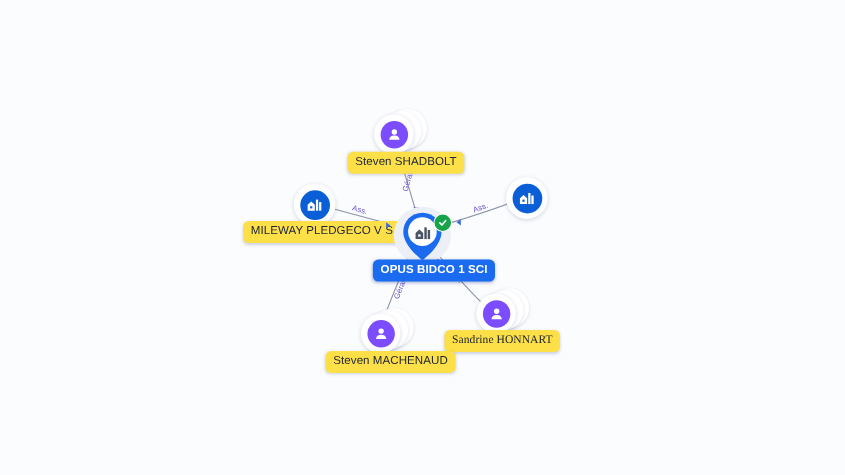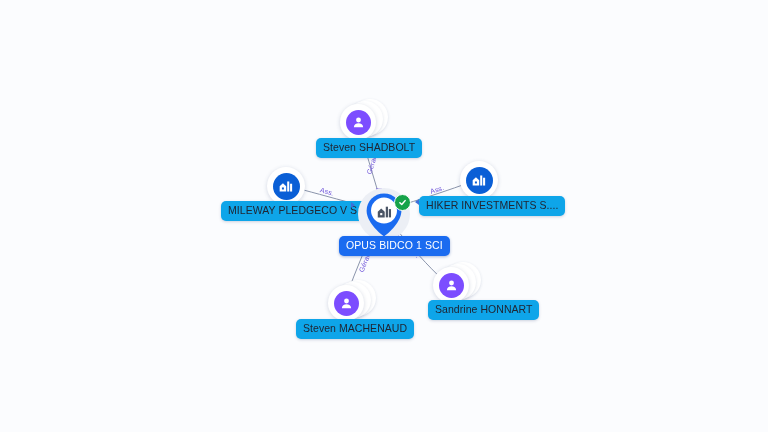--- a/index.html
+++ b/index.html
@@ -104,34 +104,34 @@
     border: 1.5px solid #ffffff;
     display: flex;
     align-items: center;
     justify-content: center;
   }
 
   
   .node-label {
     position: absolute;
     white-space: nowrap;
-    background: #0ea5e9;
+    background: #fde047;
     color: #202634;
     font-size: 10.5px;
     line-height: 13px;
     padding: 3px 7px 4px 7px;
     border-radius: 5px;
     box-shadow: 0 1px 3px rgba(40,60,110,0.22);
     letter-spacing: 0.05px;
   }
 
   .node-label.center-label {
     background: #1a6bf0;
     color: #ffffff;
-    font-weight: 400;
+    font-weight: 700;
     box-shadow: 0 1px 3px rgba(20,60,150,0.35);
     letter-spacing: 0.1px;
   }
 
   .label-caret {
     position: absolute;
     width: 0; height: 0;
     border-left: 3.5px solid transparent;
     border-right: 3.5px solid transparent;
     border-bottom: 4.5px solid #3f6fd8;
@@ -212,36 +212,35 @@
       <div class="inner-badge">
         <svg width="16" height="16" viewBox="0 0 24 24" fill="#ffffff">
           <path d="M2.5 12.3 L7.4 7.9 L12.3 12.3 L12.3 20.3 L2.5 20.3 Z"></path>
           <rect x="13.8" y="5.2" width="3.1" height="15.1"></rect>
           <rect x="18.1" y="8.6" width="3.1" height="11.7"></rect>
           <rect x="5.9" y="14.2" width="3.0" height="3.0" fill="#0a5fd6"></rect>
         </svg>
       </div>
     </div>
   </div>
-  <div class="node-label" style="left:419px; top:196px;">HIKER INVESTMENTS S....</div>
   <div class="label-caret" style="left:414px; top:200px; transform: rotate(-90deg);"></div>
 
   <div class="node person" style="left:451px; top:285px;">
     <div class="node-stack" style="left:-6px; top:-23px; width:36px; height:36px;"></div>
     <div class="node-stack" style="left:-11px; top:-21px; width:36px; height:36px;"></div>
     <div class="node-disc" style="left:-18px; top:-18px;">
       <div class="inner-badge">
         <svg width="15" height="15" viewBox="0 0 24 24" fill="#ffffff">
           <circle cx="12" cy="8" r="3.9"></circle>
           <path d="M4.6 19.4c0-4.0 3.4-6.2 7.4-6.2s7.4 2.2 7.4 6.2z"></path>
         </svg>
       </div>
     </div>
   </div>
-  <div class="node-label" style="left:428px; top:300px;">Sandrine HONNART</div>
+  <div class="node-label" style="left:404px; top:300px;font-family:Liberation Serif, serif;">Sandrine HONNART</div>
 
   <div class="node person" style="left:346px; top:303px;">
     <div class="node-stack" style="left:-6px; top:-23px; width:36px; height:36px;"></div>
     <div class="node-stack" style="left:-11px; top:-21px; width:36px; height:36px;"></div>
     <div class="node-disc" style="left:-18px; top:-18px;">
       <div class="inner-badge">
         <svg width="15" height="15" viewBox="0 0 24 24" fill="#ffffff">
           <circle cx="12" cy="8" r="3.9"></circle>
           <path d="M4.6 19.4c0-4.0 3.4-6.2 7.4-6.2s7.4 2.2 7.4 6.2z"></path>
         </svg>

